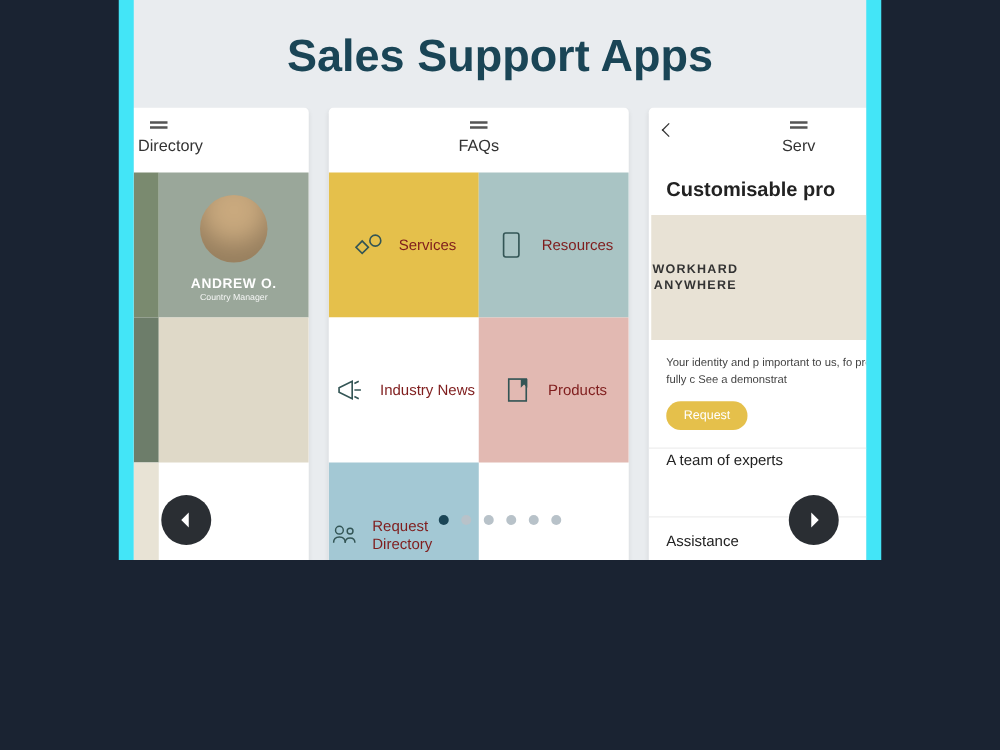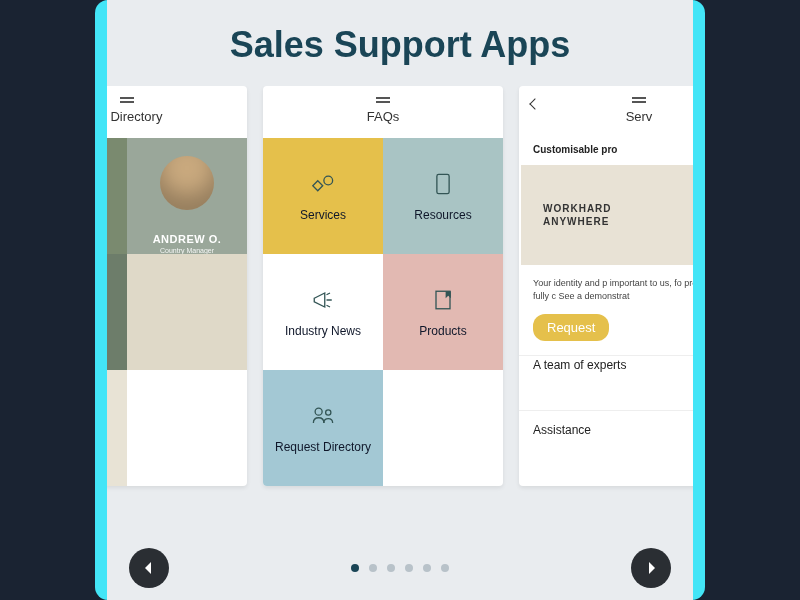--- a/index.html
+++ b/index.html
@@ -5,23 +5,22 @@
   * { margin: 0; padding: 0; box-sizing: border-box; }
   body {
     width: 800px; height: 600px;
     background: #1a2332;
     font-family: -apple-system, BlinkMacSystemFont, "Segoe UI", Arial, sans-serif;
     overflow: hidden;
   }
   .cyan-frame {
     position: absolute;
     left: 95px; top: 0;
-    width: 610px; height: 600px;
+    width: 610px; height: 448px;
     background: #43e5f7;
-    border-radius: 13px;
   }
   .inner {
     position: absolute;
     left: 12px; right: 12px; top: 0; bottom: 0;
     background: #e9ecef;
     overflow: hidden;
   }
   .title {
     text-align: center;
     font-size: 36px;
@@ -70,58 +69,58 @@
   
   .expert-grid {
     display: grid;
     grid-template-columns: 1fr 1fr;
     grid-auto-rows: 116px;
   }
   .expert-cell {
     position: relative;
     display: flex; flex-direction: column;
     align-items: center; justify-content: flex-end;
-    padding-bottom: 0;
+    padding-bottom: 12px;
     color: #fff;
     font-size: 11px;
     background-size: cover;
   }
   .expert-cell .name { font-weight: 600; letter-spacing: .5px; }
   .expert-cell .role { font-size: 7px; opacity: .9; margin-top: 2px; }
   .face {
     width: 54px; height: 54px; border-radius: 50%;
     background: #c9a97e;
     position: absolute; top: 18px; left: 50%; transform: translateX(-50%);
     box-shadow: inset 0 -15px 20px rgba(0,0,0,.25);
   }
 
   
   .menu-grid {
     display: grid;
     grid-template-columns: 1fr 1fr;
     grid-auto-rows: 116px;
   }
   .tile {
-    display: flex; flex-direction: column;
+    display: flex; flex-direction: row;
     align-items: center; justify-content: center;
     gap: 10px;
-    font-size: 12px; color: #0f172a;
+    font-size: 12px; color: #7f1d1d;
   }
   .tile svg { width: 28px; height: 28px; stroke: #355; fill: none; stroke-width: 1.5; }
 
   
-  .sub { font-size: 10px; color: #222; padding: 6px 14px 10px; font-weight: 600; }
+  .sub { font-size: 16px; color: #222; padding: 6px 14px 10px; font-weight: 600; }
   .promo {
     margin: 0 2px; height: 100px; background: #e8e2d5;
     position: relative; overflow: hidden;
     display: flex; align-items: center;
   }
-  .promo-label { font-size: 10px; font-weight: 700; letter-spacing: 1px; color: #333; padding-left: 22px; line-height: 1.3; }
+  .promo-label { font-size: 10px; font-weight: 700; letter-spacing: 1px; color: #333; padding-left: 1px; line-height: 1.3; text-align: center; }
   .blurb { font-size: 9px; color: #444; padding: 12px 14px; line-height: 1.4; }
-  .pill { margin: 0 14px; background: #e5c04b; color: #fff; font-size: 13px; padding: 6px 14px; border-radius: 12px; display: inline-block; }
+  .pill { margin: 0 14px; background: #e5c04b; color: #fff; font-size: 10px; padding: 6px 14px; border-radius: 12px; display: inline-block; }
   .sect { font-size: 12px; color: #222; padding: 2px 14px 10px; border-top: 1px solid #eee; margin-top: 14px; }
   .sect2 { font-size: 12px; color: #222; padding: 12px 14px; border-top: 1px solid #eee; margin-top: 28px; }
 
   
   .navrow {
     position: absolute;
     left: 0; right: 0;
     bottom: 28px;
     display: flex; align-items: center; justify-content: center;
   }

